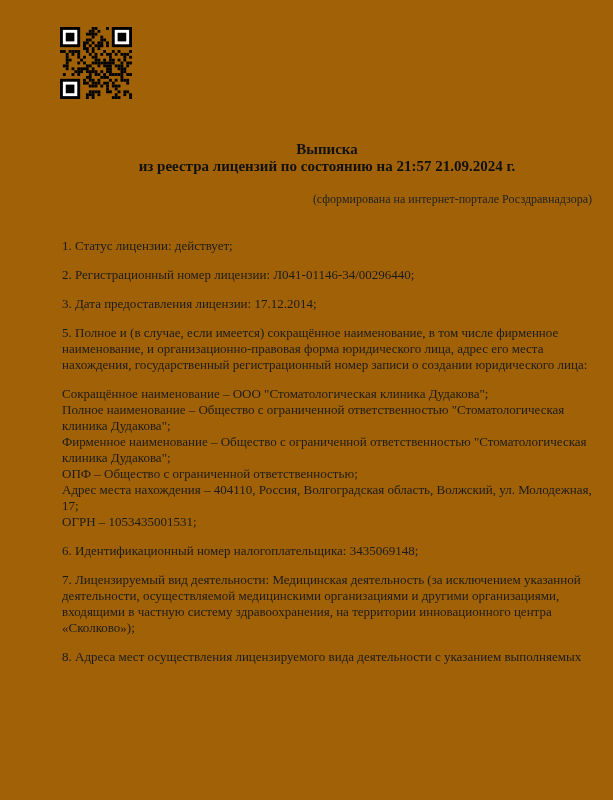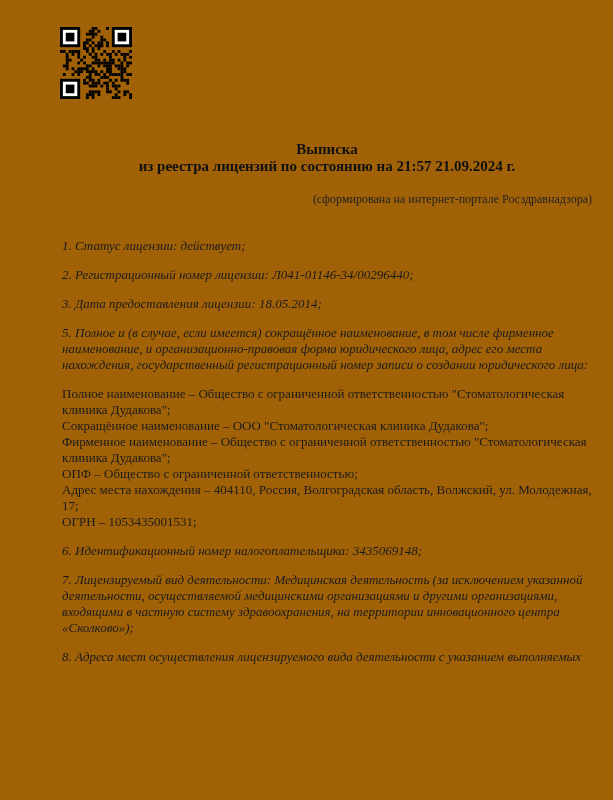--- a/index.html
+++ b/index.html
@@ -45,21 +45,20 @@
     margin-top: 18px;
     color: #222;
   }
   .bodytext {
     margin-top: 33px;
     font-size: 13px;
     line-height: 16px;
   }
   .para {
     margin: 0 0 13px 0;
-    font-style: italic;
   }
   .block {
     margin: 0 0 13px 0;
   }
   .block .line { display: block; }
 </style>
 </head>
 <body>
 
 <div class="page">
@@ -279,26 +278,26 @@
     <div class="title">
       <div>Выписка</div>
       <div>из реестра лицензий по состоянию на 21:57 21.09.2024 г.</div>
     </div>
 
     <div class="subtitle">(сформирована на интернет-портале Росздравнадзора)</div>
 
     <div class="bodytext">
       <p class="para">1. Статус лицензии: действует;</p>
       <p class="para">2. Регистрационный номер лицензии: Л041-01146-34/00296440;</p>
-      <p class="para">3. Дата предоставления лицензии: 18.05.2014;</p>
+      <p class="para">3. Дата предоставления лицензии: 17.12.2014;</p>
       <p class="para">5. Полное и (в случае, если имеется) сокращённое наименование, в том числе фирменное наименование, и организационно-правовая форма юридического лица, адрес его места нахождения, государственный регистрационный номер записи о создании юридического лица:</p>
 
       <div class="block">
+        <span class="line">Сокращённое наименование – ООО "Стоматологическая клиника Дудакова";</span>
         <span class="line">Полное наименование – Общество с ограниченной ответственностью "Стоматологическая клиника Дудакова";</span>
-        <span class="line">Сокращённое наименование – ООО "Стоматологическая клиника Дудакова";</span>
         <span class="line">Фирменное наименование – Общество с ограниченной ответственностью "Стоматологическая клиника Дудакова";</span>
         <span class="line">ОПФ – Общество с ограниченной ответственностью;</span>
         <span class="line">Адрес места нахождения – 404110, Россия, Волгоградская область, Волжский, ул. Молодежная, 17;</span>
         <span class="line">ОГРН – 1053435001531;</span>
       </div>
 
       <p class="para">6. Идентификационный номер налогоплательщика: 3435069148;</p>
       <p class="para">7. Лицензируемый вид деятельности: Медицинская деятельность (за исключением указанной деятельности, осуществляемой медицинскими организациями и другими организациями, входящими в частную систему здравоохранения, на территории инновационного центра «Сколково»);</p>
       <p class="para">8. Адреса мест осуществления лицензируемого вида деятельности с указанием выполняемых</p>
     </div>

